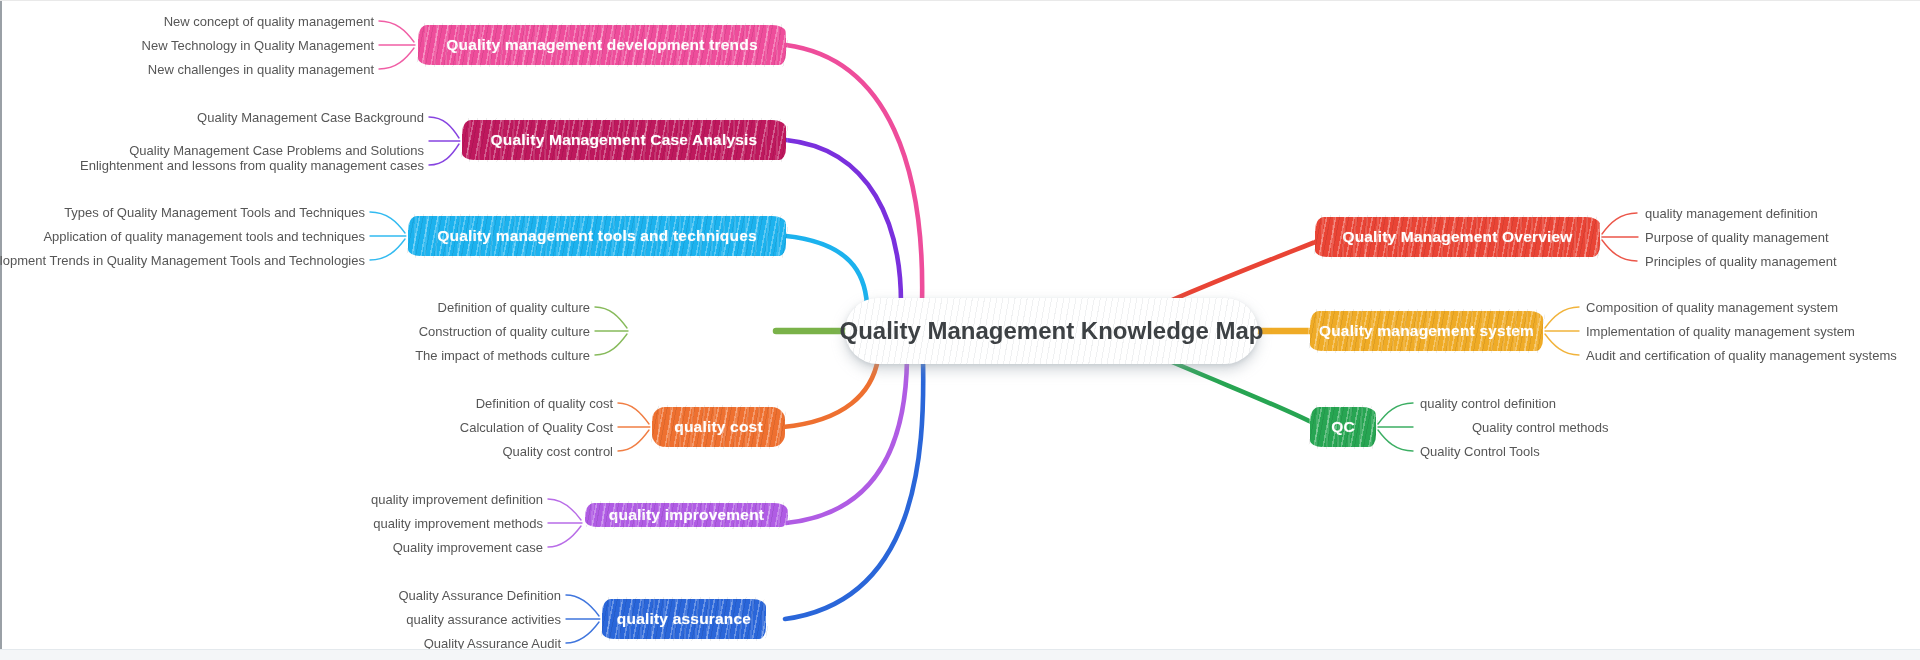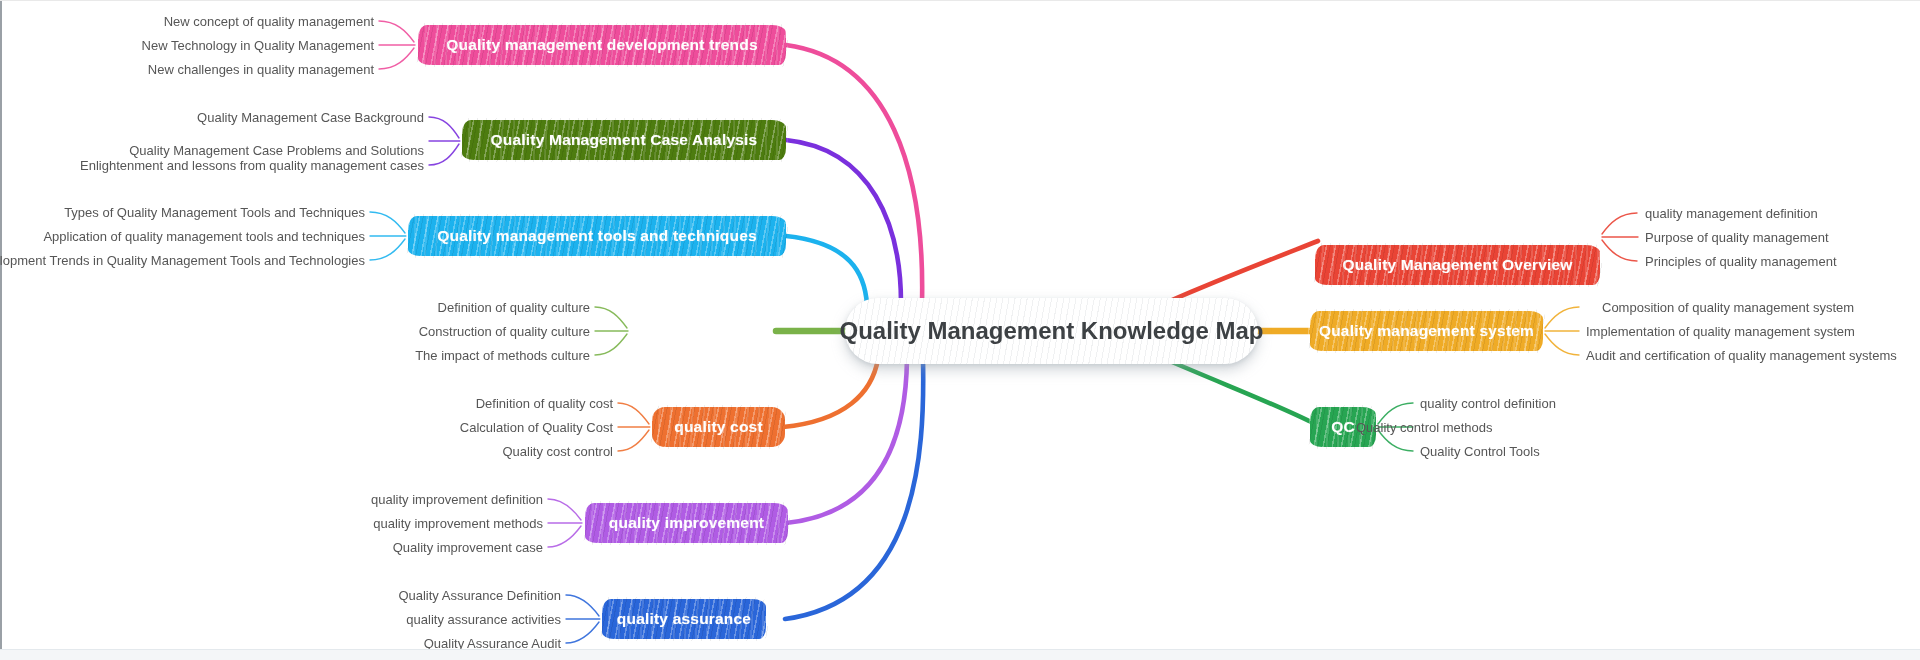--- a/index.html
+++ b/index.html
@@ -86,27 +86,27 @@
     <path class="sub" d="M 1545 333 C 1553 344, 1563 354, 1579 354" stroke="#efab26"></path>
 
     <path class="sub" d="M 1378 423 C 1386 412, 1396 402, 1413 402" stroke="#27a552"></path>
     <path class="sub" d="M 1378 426 L 1413 426" stroke="#27a552"></path>
     <path class="sub" d="M 1378 429 C 1386 440, 1396 450, 1413 450" stroke="#27a552"></path>
   </svg>
 
   <div class="center-topic" style="left:845px;top:297px;width:413px;height:66px;">Quality Management Knowledge Map</div>
 
   <div class="topic" style="left: 418px; top: 24px; width: 368px; height: 40px; background: rgb(238, 77, 155);">Quality management development trends</div>
-  <div class="topic" style="left: 462px; top: 119px; width: 324px; height: 40px; background: #4d7c0f;">Quality Management Case Analysis</div>
+  <div class="topic" style="left: 462px; top: 119px; width: 324px; height: 40px; background: #be185d;">Quality Management Case Analysis</div>
   <div class="topic" style="left: 408px; top: 215px; width: 378px; height: 40px; background: rgb(28, 178, 238);">Quality management tools and techniques</div>
   <div class="topic" style="left: 652px; top: 406px; width: 133px; height: 40px; background: rgb(238, 112, 48); border-radius: 13px;">quality cost</div>
-  <div class="topic" style="left: 585px; top: 502px; width: 203px; height: 40px; background: rgb(176, 92, 228);">quality improvement</div>
+  <div class="topic" style="left: 585px; top: 502px; width: 203px; height: 24px; background: rgb(176, 92, 228);">quality improvement</div>
   <div class="topic" style="left: 602px; top: 598px; width: 164px; height: 40px; background: rgb(42, 102, 217);">quality assurance</div>
 
-  <div class="topic" style="left: 1315px; top: 216px; width: 285px; height: 40px; background: rgb(233, 68, 53); margin-top: 28px;">Quality Management Overview</div>
+  <div class="topic" style="left: 1315px; top: 216px; width: 285px; height: 40px; background: rgb(233, 68, 53);">Quality Management Overview</div>
   <div class="topic" style="left: 1310px; top: 310px; width: 233px; height: 40px; background: rgb(239, 171, 38);">Quality management system</div>
   <div class="topic" style="left: 1310px; top: 406px; width: 66px; height: 40px; background: rgb(39, 165, 82);">QC</div>
 
   <div class="sub-label r" style="right:1546px;top:20px;">New concept of quality management</div>
   <div class="sub-label r" style="right:1546px;top:44px;">New Technology in Quality Management</div>
   <div class="sub-label r" style="right:1546px;top:68px;">New challenges in quality management</div>
 
   <div class="sub-label r" style="right:1496px;top:116px;">Quality Management Case Background</div>
   <div class="sub-label r" style="right:1496px;top:149px;">Quality Management Case Problems and Solutions</div>
   <div class="sub-label r" style="right:1496px;top:164px;">Enlightenment and lessons from quality management cases</div>
@@ -128,22 +128,22 @@
   <div class="sub-label r" style="right:1377px;top:546px;">Quality improvement case</div>
 
   <div class="sub-label r" style="right:1359px;top:594px;">Quality Assurance Definition</div>
   <div class="sub-label r" style="right:1359px;top:618px;">quality assurance activities</div>
   <div class="sub-label r" style="right:1359px;top:642px;">Quality Assurance Audit</div>
 
   <div class="sub-label" style="left:1645px;top:212px;">quality management definition</div>
   <div class="sub-label" style="left:1645px;top:236px;">Purpose of quality management</div>
   <div class="sub-label" style="left:1645px;top:260px;">Principles of quality management</div>
 
-  <div class="sub-label" style="left:1586px;top:306px;margin-left:16px;">Composition of quality management system</div>
+  <div class="sub-label" style="left:1586px;top:306px;">Composition of quality management system</div>
   <div class="sub-label" style="left:1586px;top:330px;">Implementation of quality management system</div>
   <div class="sub-label" style="left:1586px;top:354px;">Audit and certification of quality management systems</div>
 
   <div class="sub-label" style="left:1420px;top:402px;">quality control definition</div>
-  <div class="sub-label" style="left:1356px;top:426px;text-align:right;">Quality control methods</div>
+  <div class="sub-label" style="left:1472px;top:426px;text-align:right;">Quality control methods</div>
   <div class="sub-label" style="left:1420px;top:450px;">Quality Control Tools</div>
 
   <div class="bottom-strip"></div>
 </div>
 
 </body></html>

